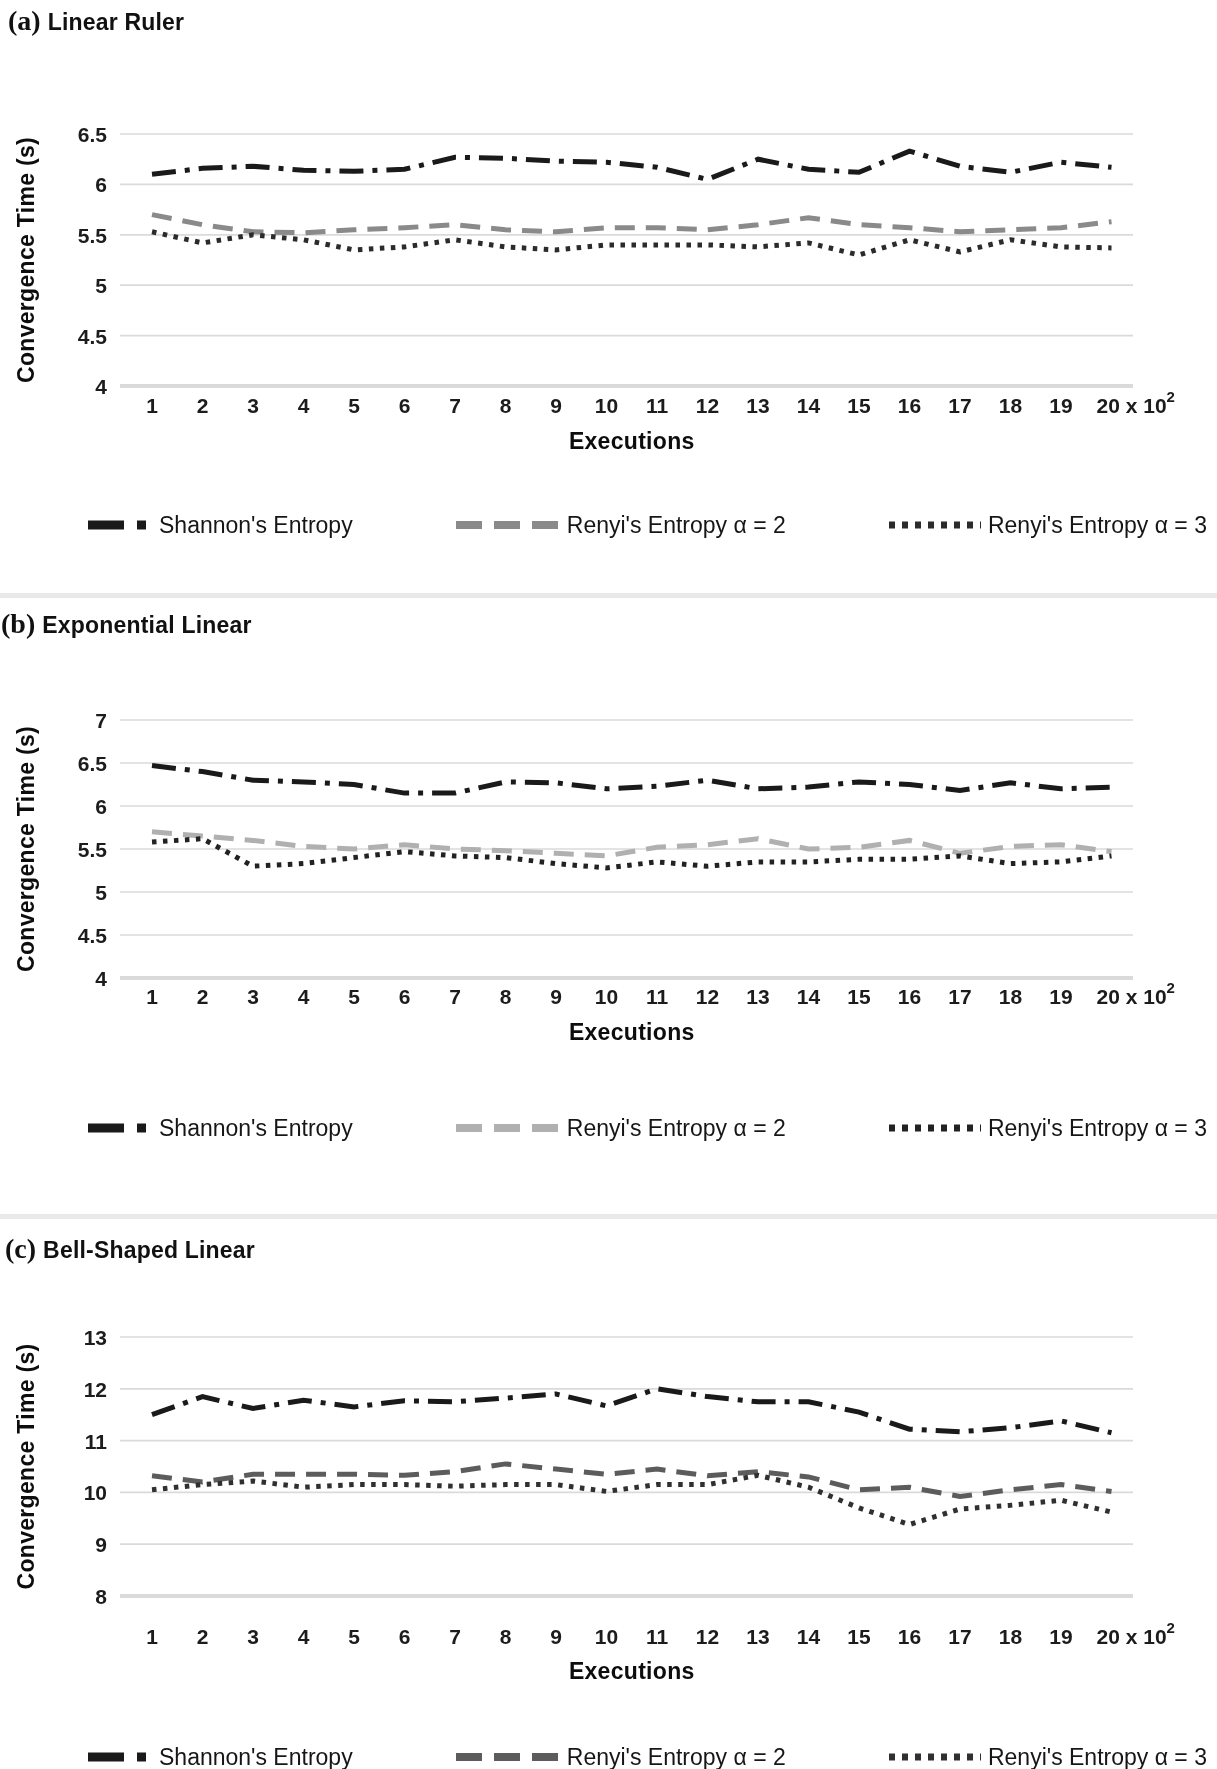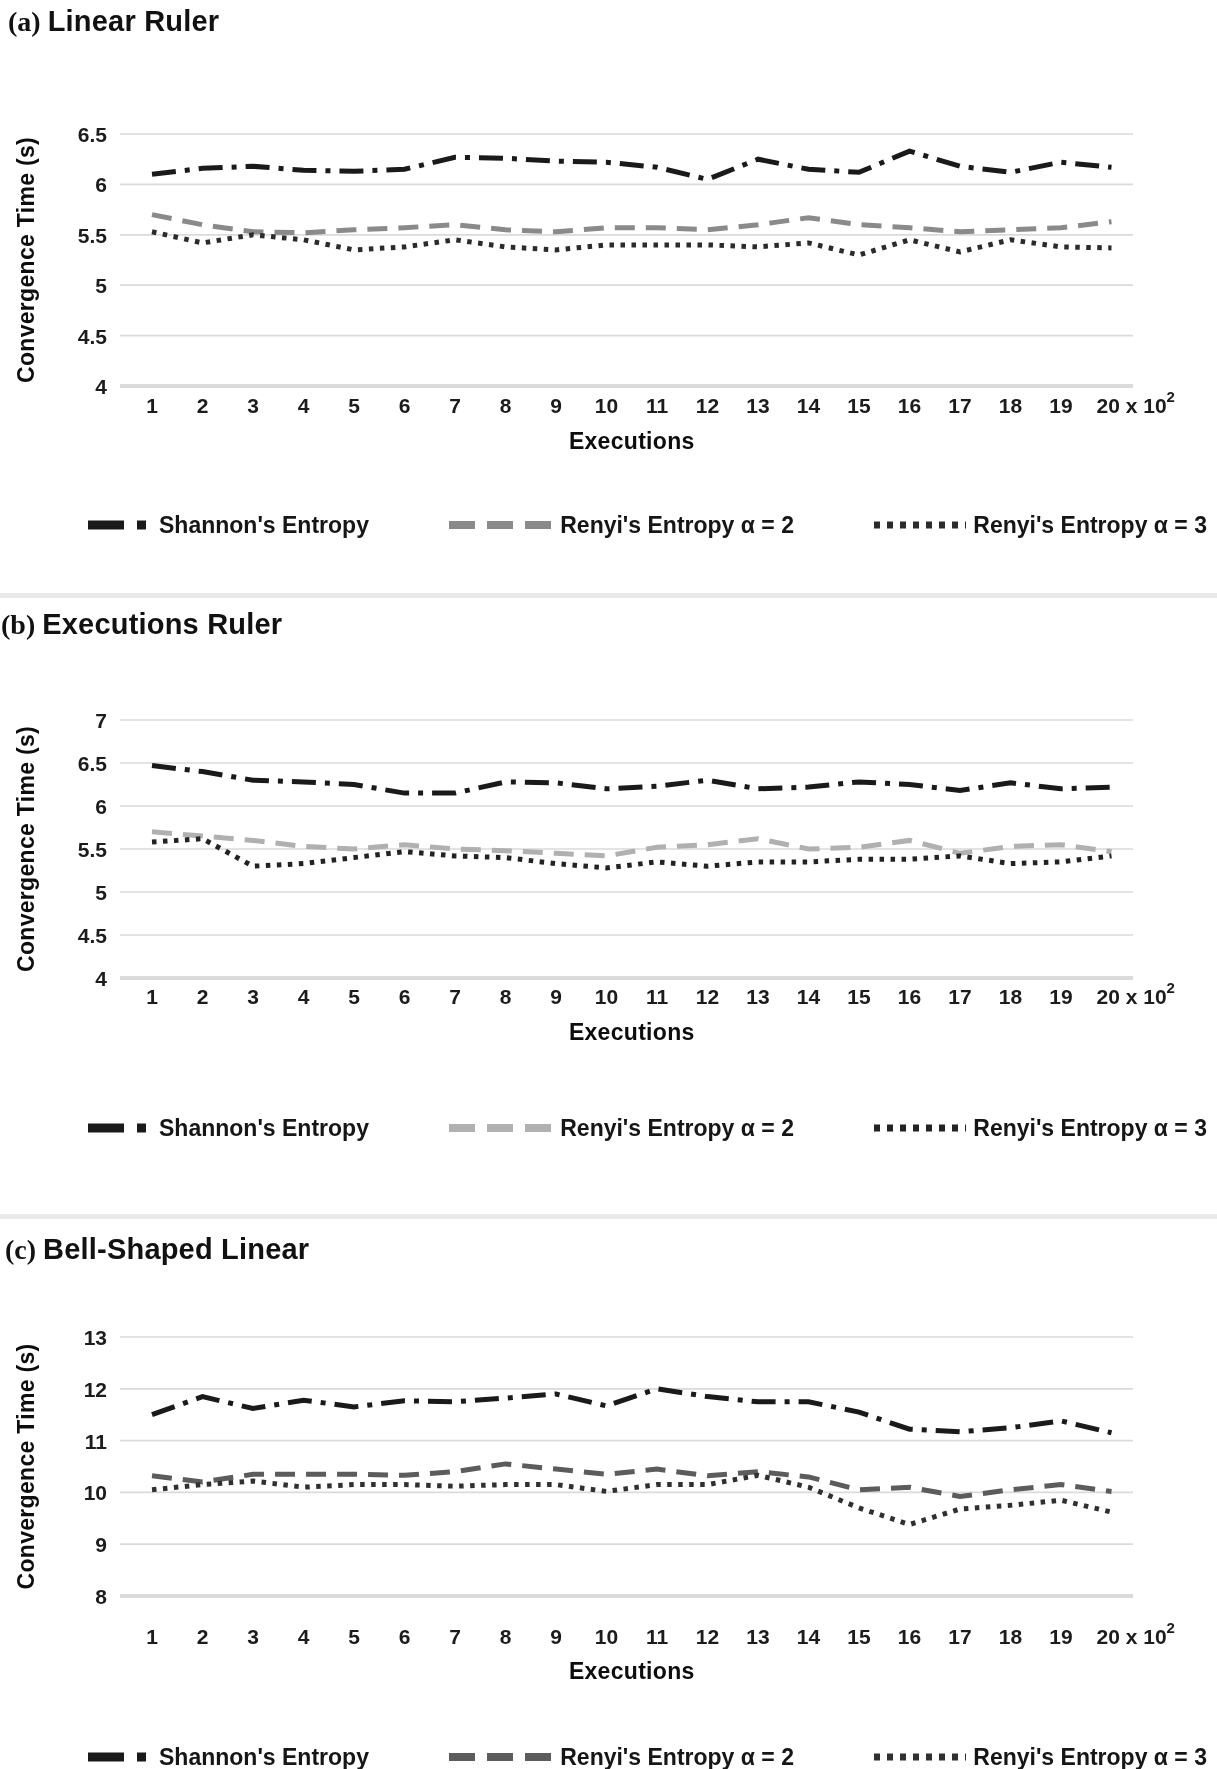--- a/index.html
+++ b/index.html
@@ -6,31 +6,31 @@
   body{
     width:1217px;height:1769px;overflow:hidden;background:#ffffff;
     font-family:"Liberation Sans",sans-serif;color:#111;
   }
   .panel{position:relative;}
   .ptitle{display:flex;align-items:baseline;gap:7px;font-weight:bold;height:36px;}
   .panel-a .ptitle{margin-top:5px;padding-left:8px;}
   .panel-b .ptitle{margin-top:10px;padding-left:1px;}
   .panel-c .ptitle{margin-top:14px;padding-left:5px;}
   .pfx{font-family:"Liberation Serif",serif;font-size:28px;font-weight:bold;}
-  .pname{font-size:29px;letter-spacing:.2px;text-align:center;}
+  .pname{font-size:23px;letter-spacing:.2px;text-align:center;}
   svg.chart{display:block;}
   svg text.tick{font-family:"Liberation Sans",sans-serif;font-size:21px;font-weight:bold;fill:#1c1c1c;}
   svg tspan.sup{font-size:15px;font-weight:bold;}
   svg text.axlabel{font-family:"Liberation Sans",sans-serif;font-size:23px;font-weight:bold;fill:#0d0d0d;letter-spacing:.3px;}
   .legend{display:flex;justify-content:space-between;align-items:center;padding:0 10px 0 88px;height:28px;}
   .legend-a{margin-top:45px;}
   .legend-b{margin-top:62px;}
   .legend-c{margin-top:44px;}
   .litem{display:flex;align-items:center;gap:7px;}
-  .llabel{font-size:23px;font-weight:bold;white-space:nowrap;color:#161616;}
+  .llabel{font-size:23px;font-weight:normal;white-space:nowrap;color:#161616;}
   .lsample{flex:none;}
   .divider{height:5px;background:#e9e9e9;}
   .div-ab{margin-top:54px;}
   .div-bc{margin-top:72px;}
 </style>
 </head>
 <body>
 
 <section class="panel panel-a">
   <div class="ptitle">
@@ -95,21 +95,21 @@
         </svg>
       <span class="llabel">Renyi's Entropy α = 3</span>
     </div>
   </div>
 </section>
 <div class="divider div-ab"></div>
 
 <section class="panel panel-b">
   <div class="ptitle">
     <span class="pfx">(b)</span>
-    <span class="pname">Executions Ruler</span>
+    <span class="pname">Exponential Linear</span>
   </div>
   <svg class="chart" width="1217" height="408">
       <line x1="120" y1="76" x2="1133" y2="76" stroke="#dadada" stroke-width="1.7"></line>
       <text x="107" y="84" text-anchor="end" class="tick">7</text>
       <line x1="120" y1="119" x2="1133" y2="119" stroke="#dadada" stroke-width="1.7"></line>
       <text x="107" y="127" text-anchor="end" class="tick">6.5</text>
       <line x1="120" y1="162" x2="1133" y2="162" stroke="#dadada" stroke-width="1.7"></line>
       <text x="107" y="170" text-anchor="end" class="tick">6</text>
       <line x1="120" y1="205" x2="1133" y2="205" stroke="#dadada" stroke-width="1.7"></line>
       <text x="107" y="213" text-anchor="end" class="tick">5.5</text>

